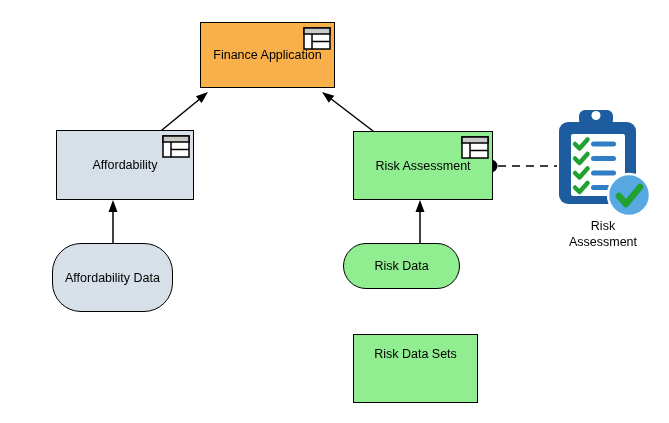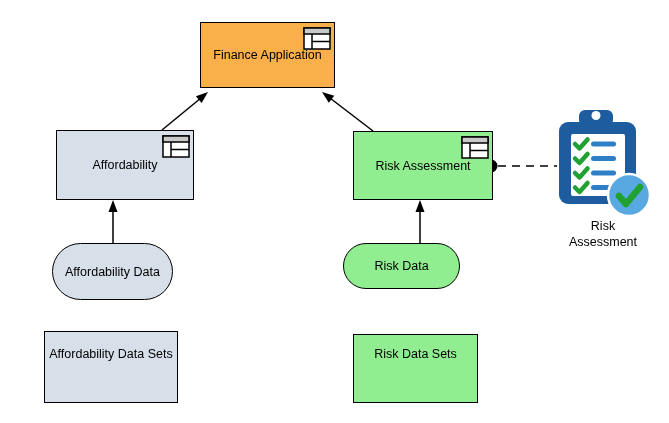--- a/index.html
+++ b/index.html
@@ -25,21 +25,21 @@
   .node .lbl { padding: 0 4px; }
   .fill-orange { background: var(--node-orange); }
   .fill-blue   { background: var(--node-blue); }
   .fill-green  { background: var(--node-green); }
 
   .node-finance       { left: 200px; top: 22px;  width: 135px; height: 66px; }
   .node-affordability { left: 56px;  top: 130px; width: 138px; height: 70px; }
   .node-risk          { left: 353px; top: 131px; width: 140px; height: 69px; }
 
   .stadium { border-radius: 29px; }
-  .node-affordability-data { left: 52px;  top: 243px; width: 121px; height: 57px; }
+  .node-affordability-data { left: 52px;  top: 243px; width: 121px; height: 69px; }
   .node-risk-data          { left: 343px; top: 243px; width: 117px; height: 46px; }
 
   .node-top-label { align-items: flex-start; }
   .node-affordability-sets { left: 44px;  top: 331px; width: 134px; height: 72px; }
   .node-affordability-sets .lbl { padding-top: 15px; }
   .node-risk-sets          { left: 353px; top: 334px; width: 125px; height: 69px; }
   .node-risk-sets .lbl { padding-top: 12px; }
 
   .corner-icon {
     position: absolute;
@@ -144,23 +144,20 @@
   </div>
 
   <div class="node fill-blue stadium node-affordability-data">
     <span class="lbl">Affordability Data</span>
   </div>
 
   <div class="node fill-green stadium node-risk-data">
     <span class="lbl">Risk Data</span>
   </div>
 
-  <div class="node fill-blue node-top-label node-affordability-sets">
-    <span class="lbl">Affordability Data Sets</span>
-  </div>
 
   <div class="node fill-green node-top-label node-risk-sets">
     <span class="lbl">Risk Data Sets</span>
   </div>
 
   <svg class="clipboard-figure" viewBox="0 0 100 115">
 
     <rect class="cb-dark" x="6" y="16" width="77" height="82" rx="9"></rect>
 
     <rect class="cb-dark" x="26" y="4" width="34" height="16" rx="6"></rect>

